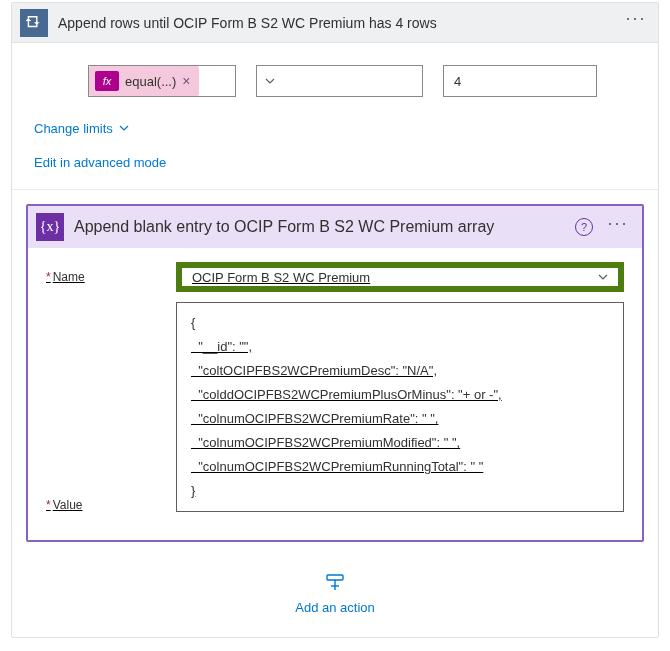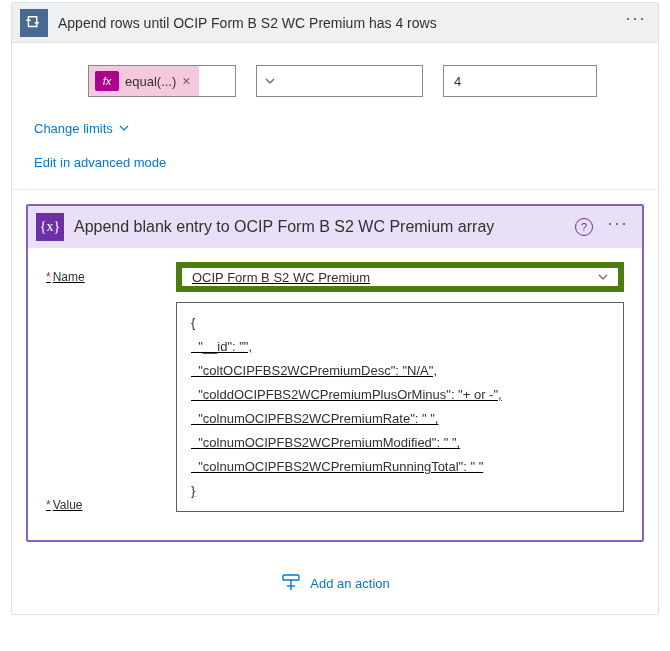--- a/index.html
+++ b/index.html
@@ -149,20 +149,21 @@
     line-height: 1.85;
     font-family: "Segoe UI", sans-serif;
     white-space: pre;
   }
   .add-action {
     display: flex;
     align-items: center;
     justify-content: center;
     gap: 8px;
     padding: 32px 0 22px 0;
+    flex-direction: column;
   }
   .add-icon svg { display: block; }
   .chev-svg { display:inline-block; }
 </style>
 </head>
 <body>
 
 <div class="outer-card">
 
   <div class="card-header">

